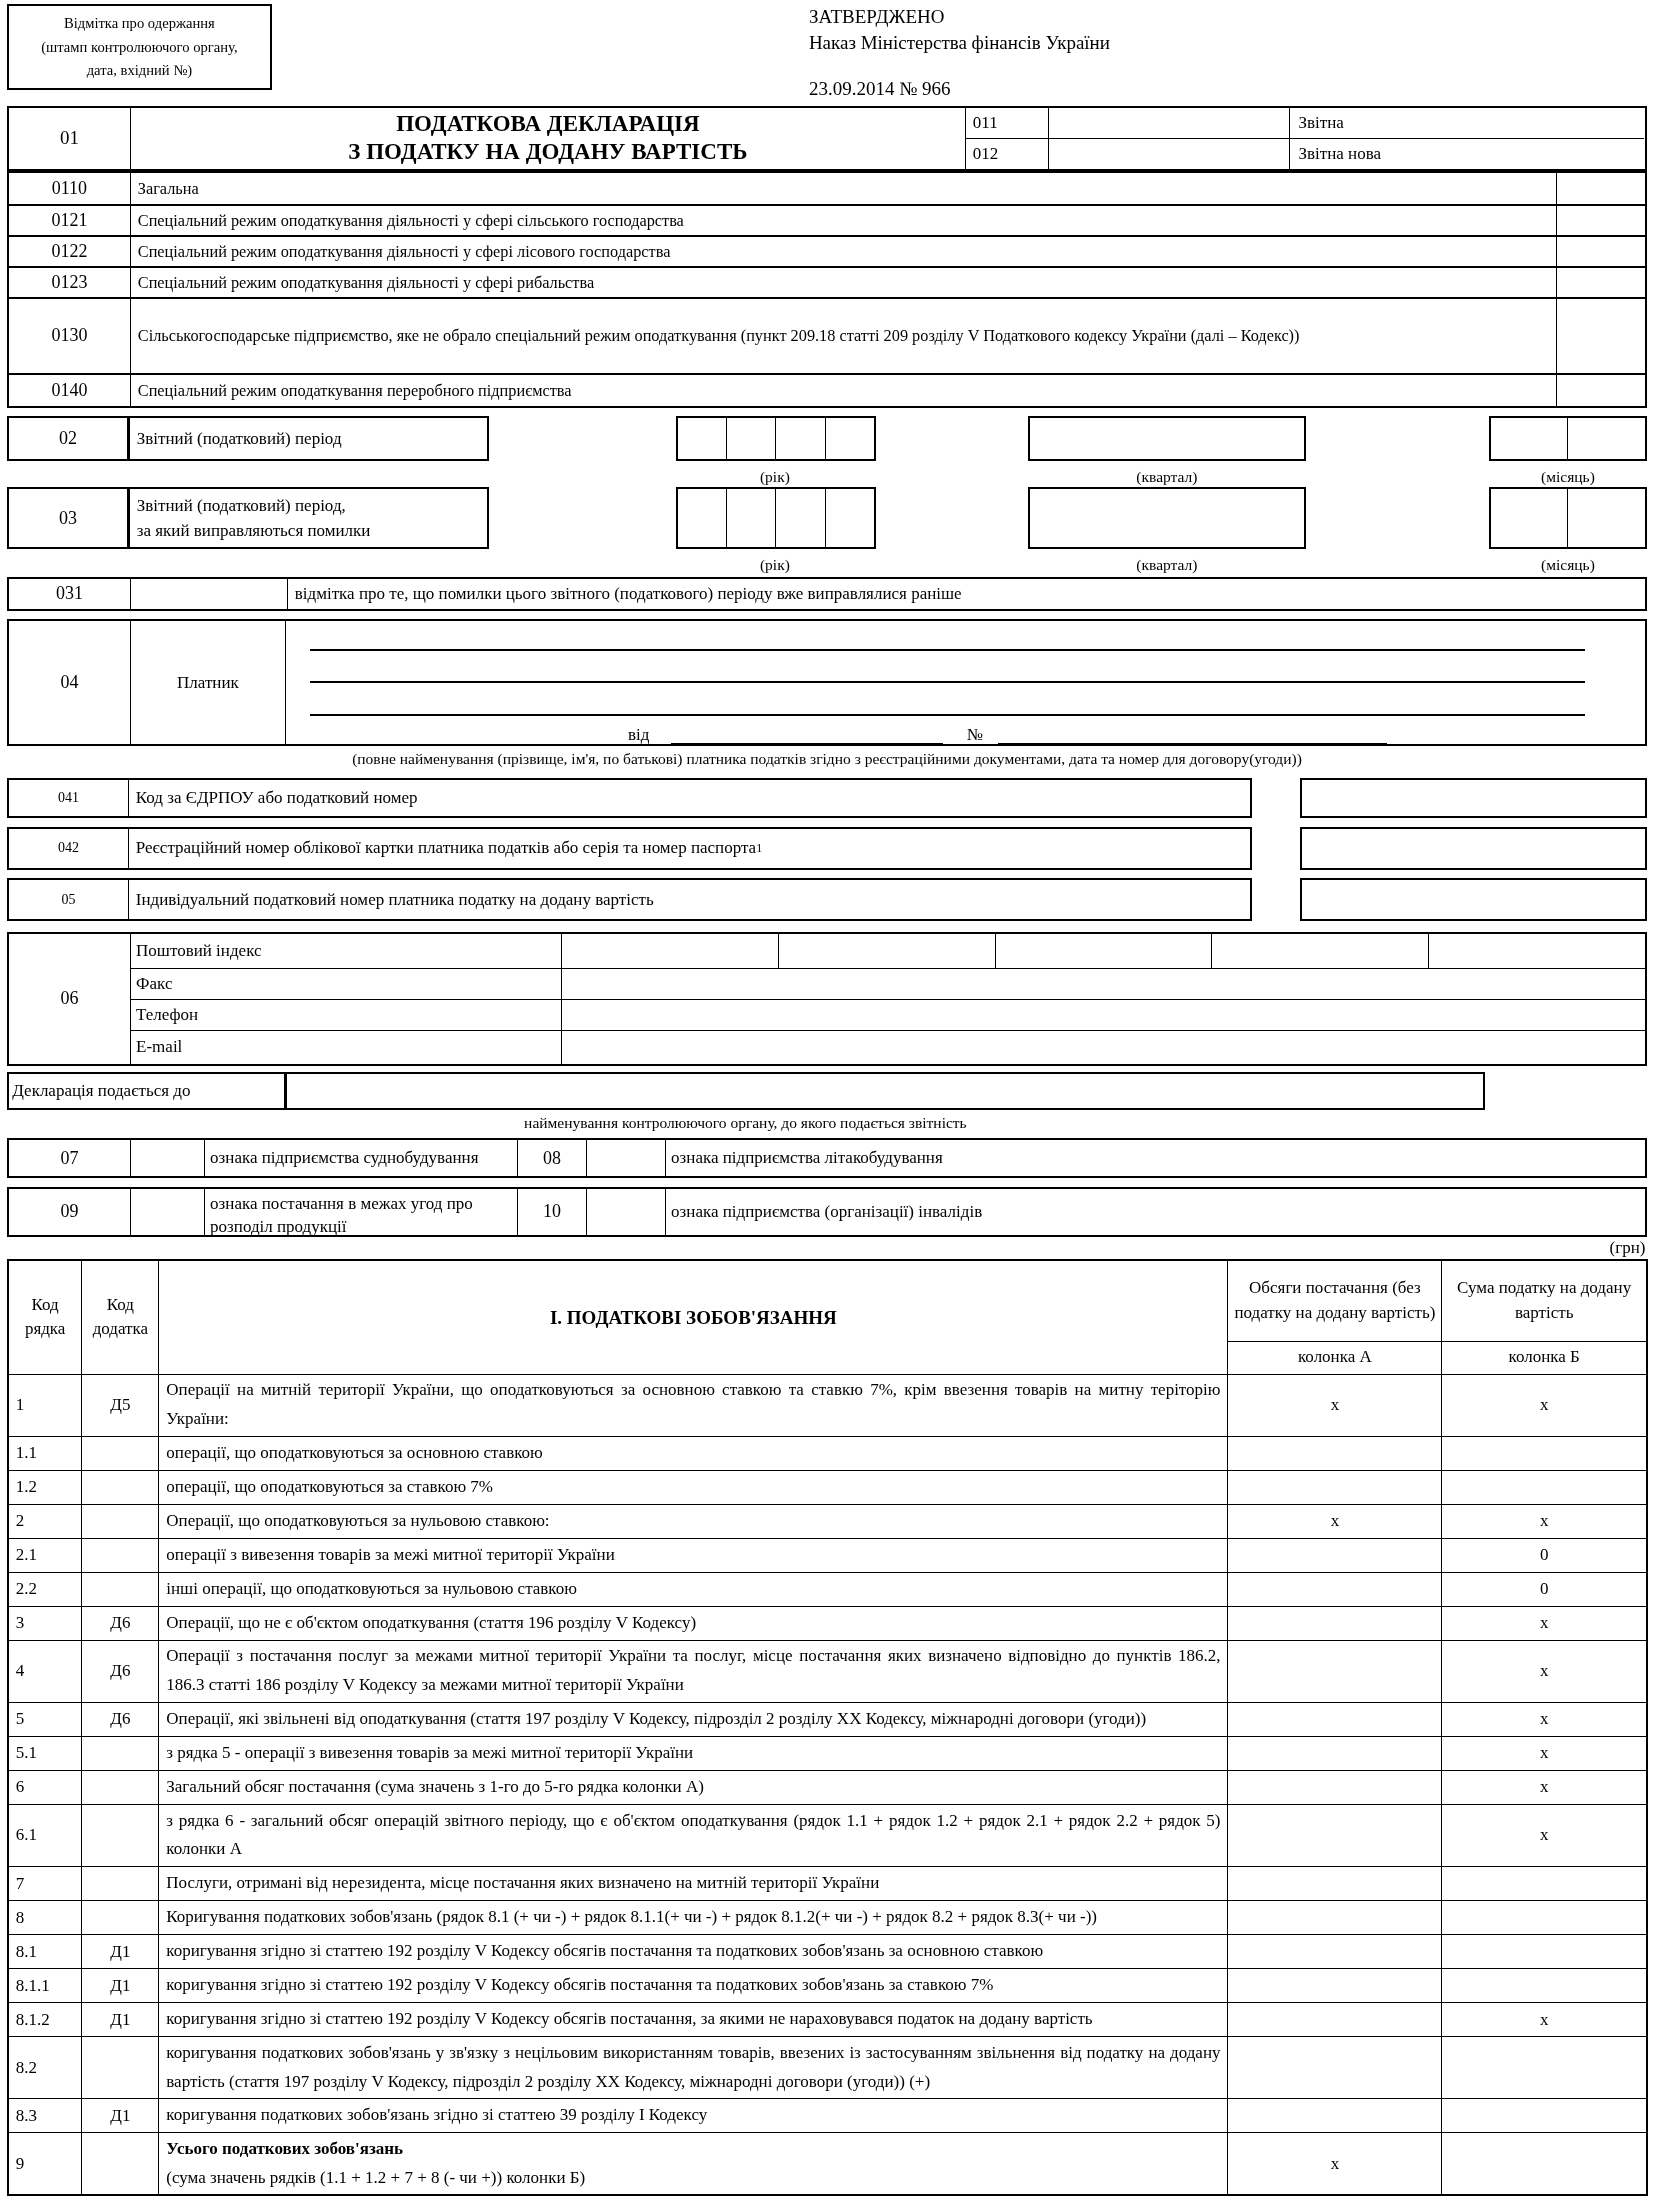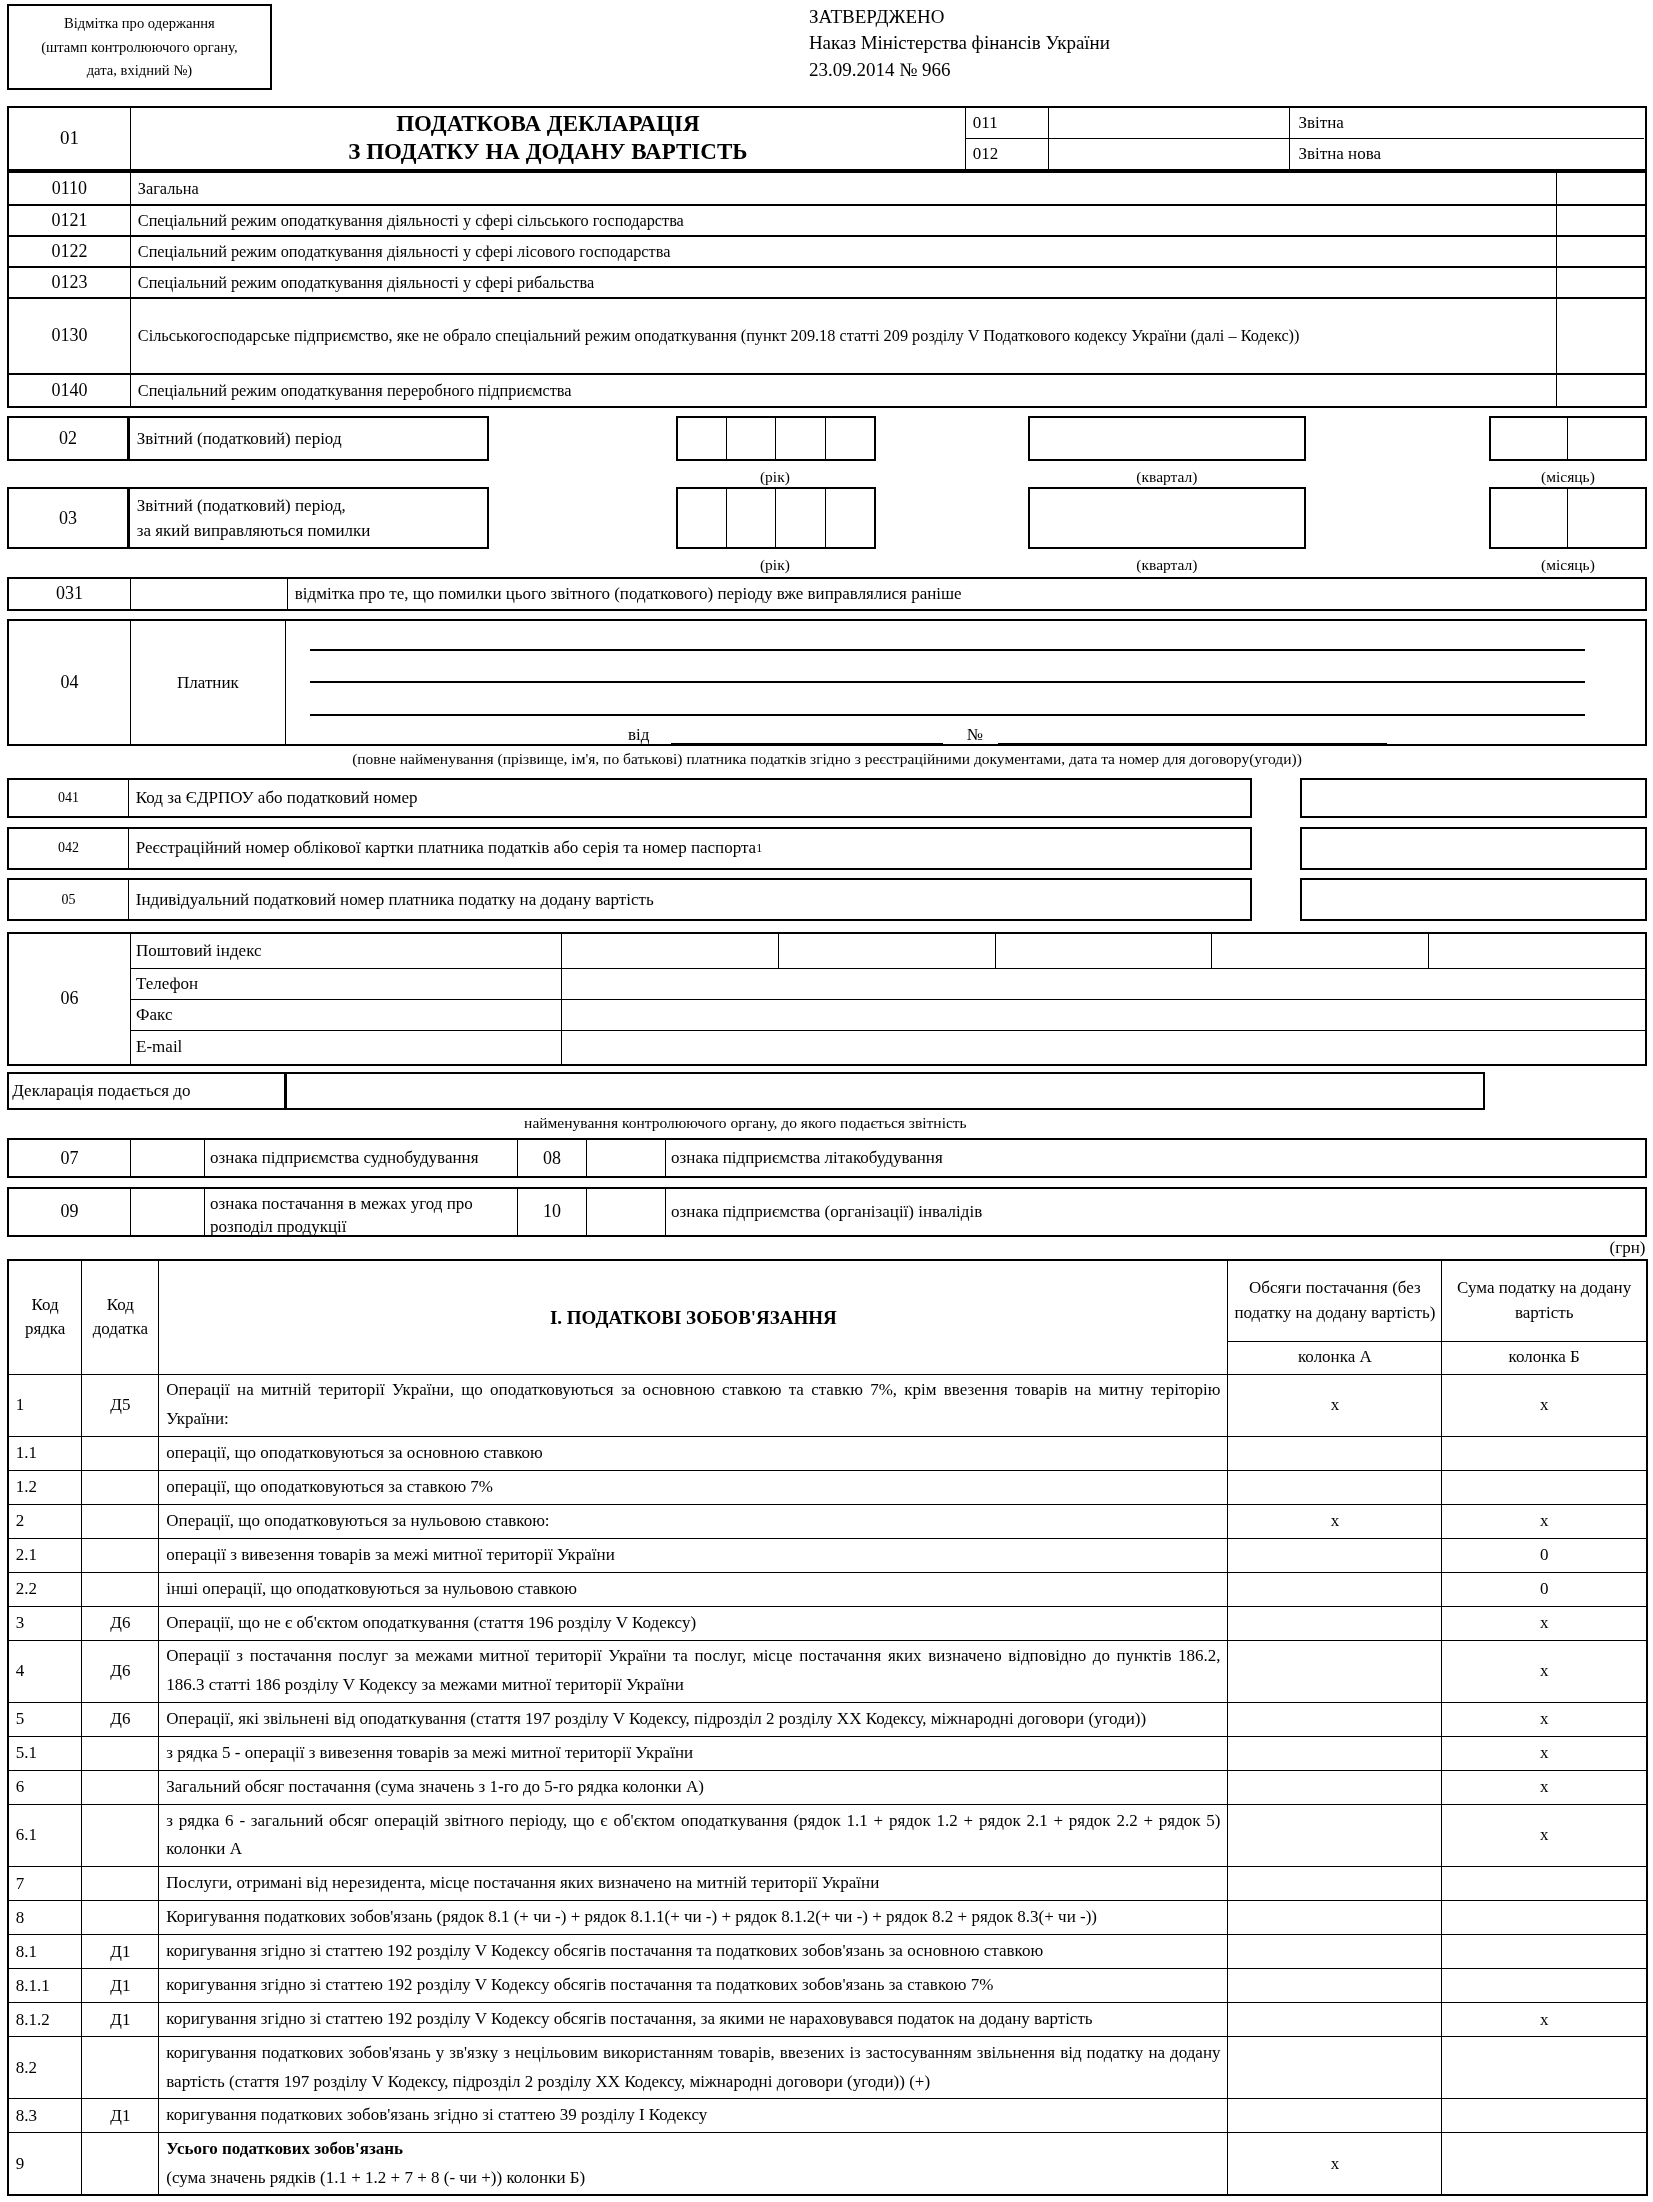--- a/index.html
+++ b/index.html
@@ -13,21 +13,21 @@
   .abs { position:absolute; }
   .ctr { display:flex; align-items:center; justify-content:center; text-align:center; }
   .bold { font-weight:bold; }
 
   
   .top-header { position:relative; height:93px; }
   .stamp-box { position:absolute; left:0; top:0; width:265px; height:86px; border:2.6px solid #000;
                display:flex; flex-direction:column; align-items:center; justify-content:center;
                font-size:14.6px; text-align:center; line-height:1.6; }
   .approved { position:absolute; left:802px; top:0; font-size:19px; line-height:1.35; }
-  .approved .order-date { margin-top:1px; }
+  .approved .order-date { margin-top:20px; }
 
   
   .block01 { display:flex; height:65px; border:2.6px solid #000; margin-top:8.6px; }
   .block01 .code-cell { width:122px; border-right:1.7px solid #000; font-size:19px; }
   .block01 .title-cell { width:835px; border-right:1.7px solid #000; font-weight:bold; font-size:23px;
                          display:flex; flex-direction:column; align-items:center; justify-content:center; line-height:1.25; }
   .rt-rows { width:678px; display:flex; flex-direction:column;text-align:right; }
   .rt-row { display:flex; height:33px; }
   .rt-row + .rt-row { border-top:1.7px solid #000; }
   .rt-code { width:83px; border-right:1.7px solid #000; display:flex; align-items:center; padding-left:6.9px; }
@@ -313,26 +313,26 @@
       <div class="b06-row b06-r1">
         <div class="b06-lbl">Поштовий індекс</div>
         <div class="b06-val">
           <div class="pcell"></div>
           <div class="pcell"></div>
           <div class="pcell"></div>
           <div class="pcell"></div>
           <div class="pcell"></div>
         </div>
       </div>
+      <div class="b06-row b06-r3">
+        <div class="b06-lbl">Факс</div>
+        <div class="b06-val"></div>
+      </div>
       <div class="b06-row b06-r2">
         <div class="b06-lbl">Телефон</div>
-        <div class="b06-val"></div>
-      </div>
-      <div class="b06-row b06-r3">
-        <div class="b06-lbl">Факс</div>
         <div class="b06-val"></div>
       </div>
       <div class="b06-row b06-r4">
         <div class="b06-lbl">E-mail</div>
         <div class="b06-val"></div>
       </div>
     </div>
   </div>
 
   <div class="subm">

